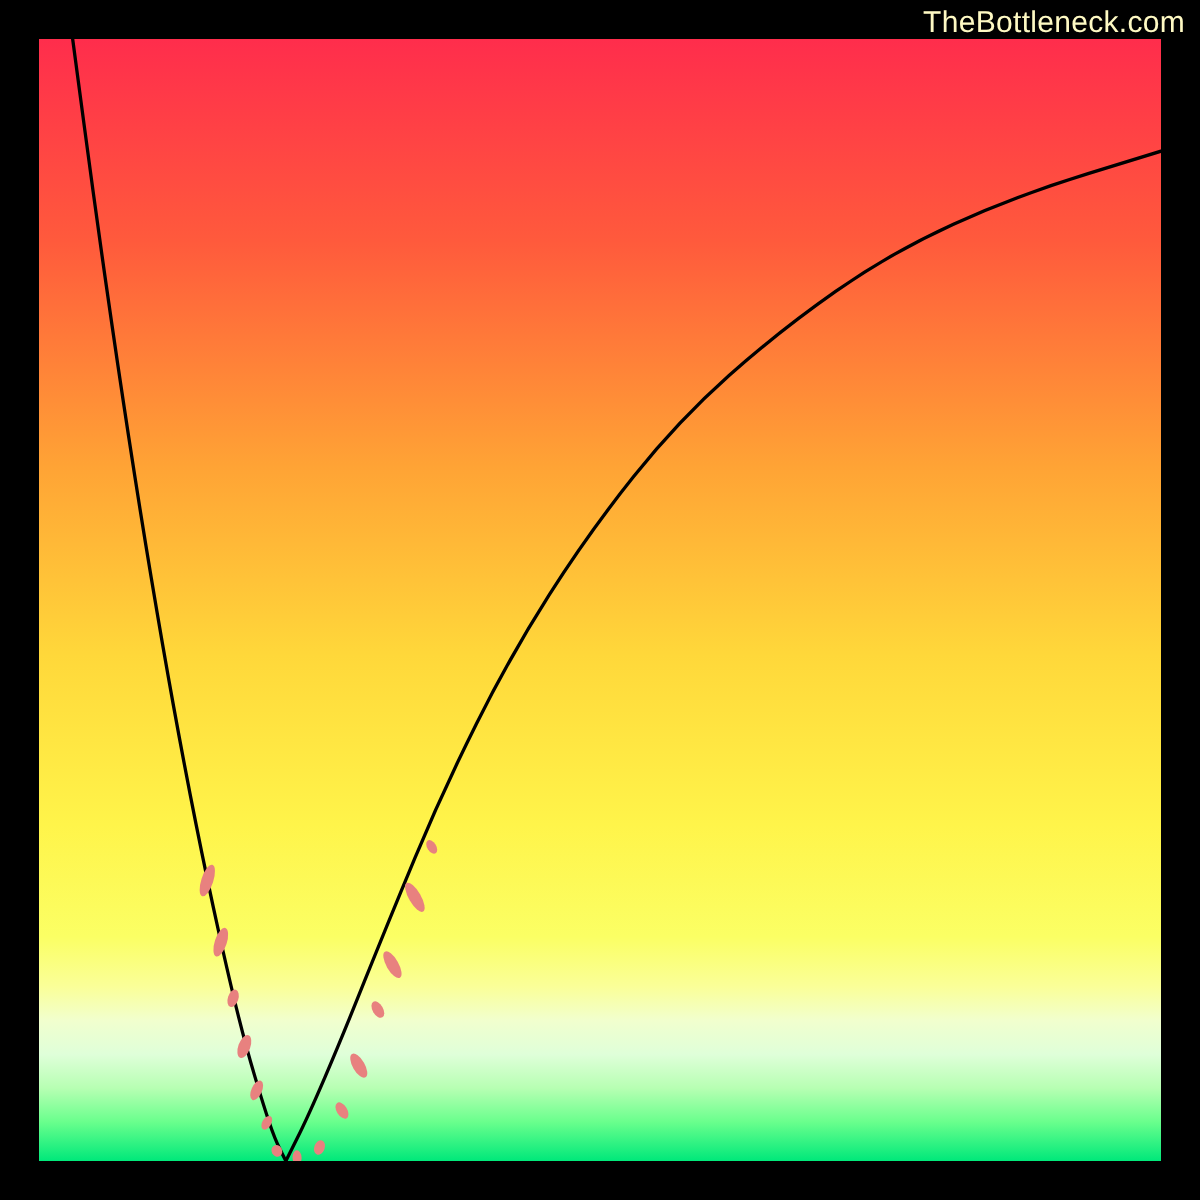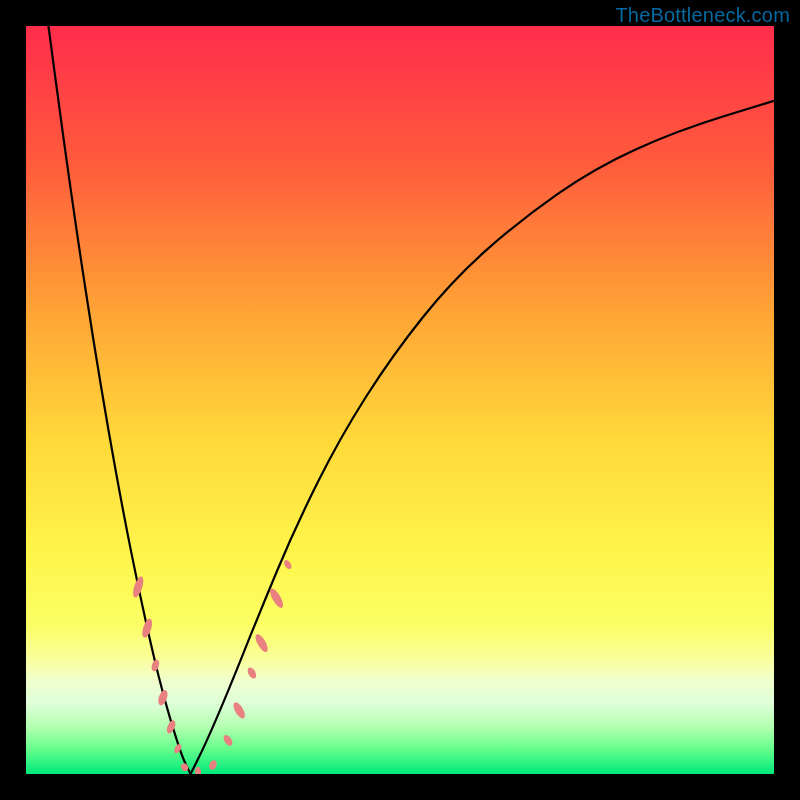--- a/index.html
+++ b/index.html
@@ -21,21 +21,21 @@
     left: 26px;
     top: 26px;
     width: 748px;
     height: 748px;
     overflow: hidden;
   }
   .watermark {
     position: absolute;
     top: 4px;
     right: 10px;
-    color: #0369a1;
+    color: #fef9c3;
     font-size: 20px;
     letter-spacing: 0.2px;
     font-weight: 500;
     user-select: none;
   }
   svg { display: block; }
 </style>
 </head>
 <body>
 

